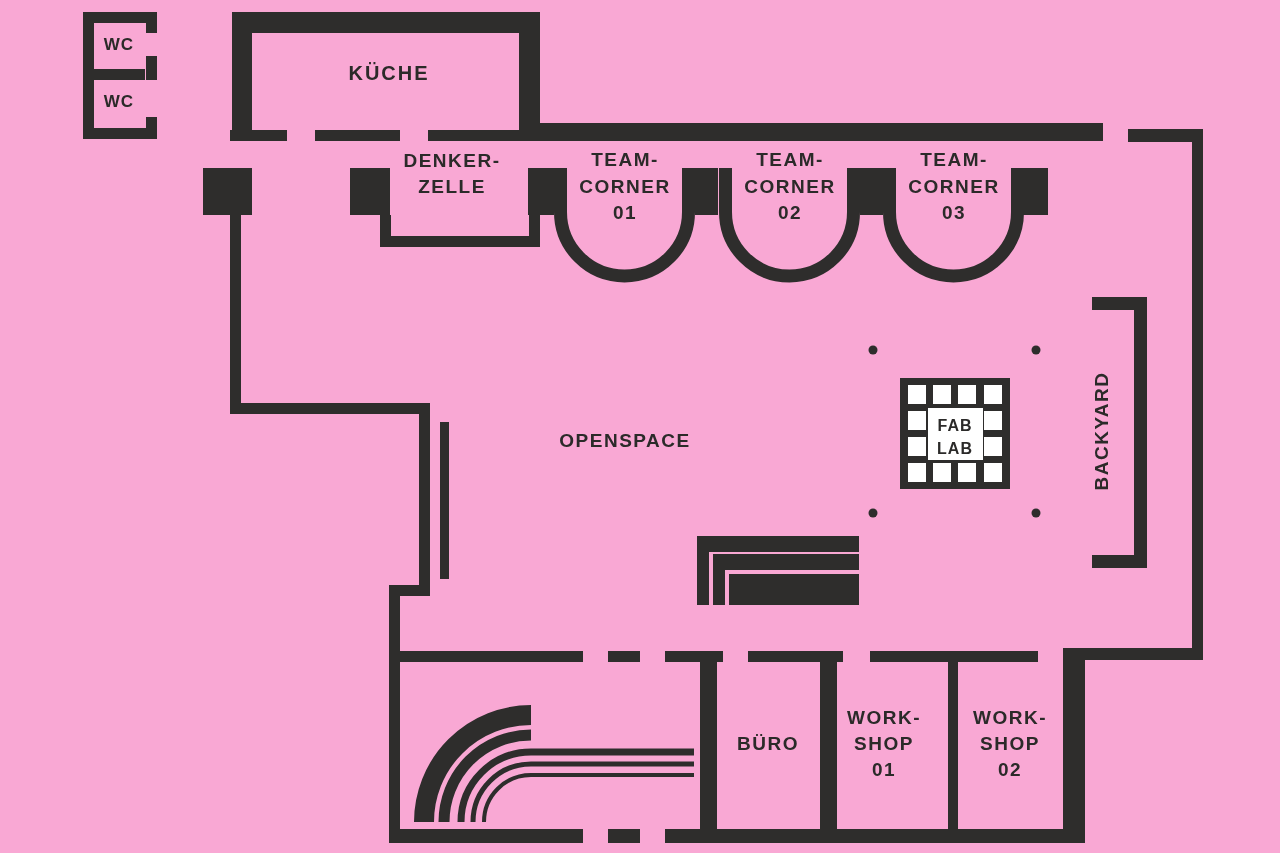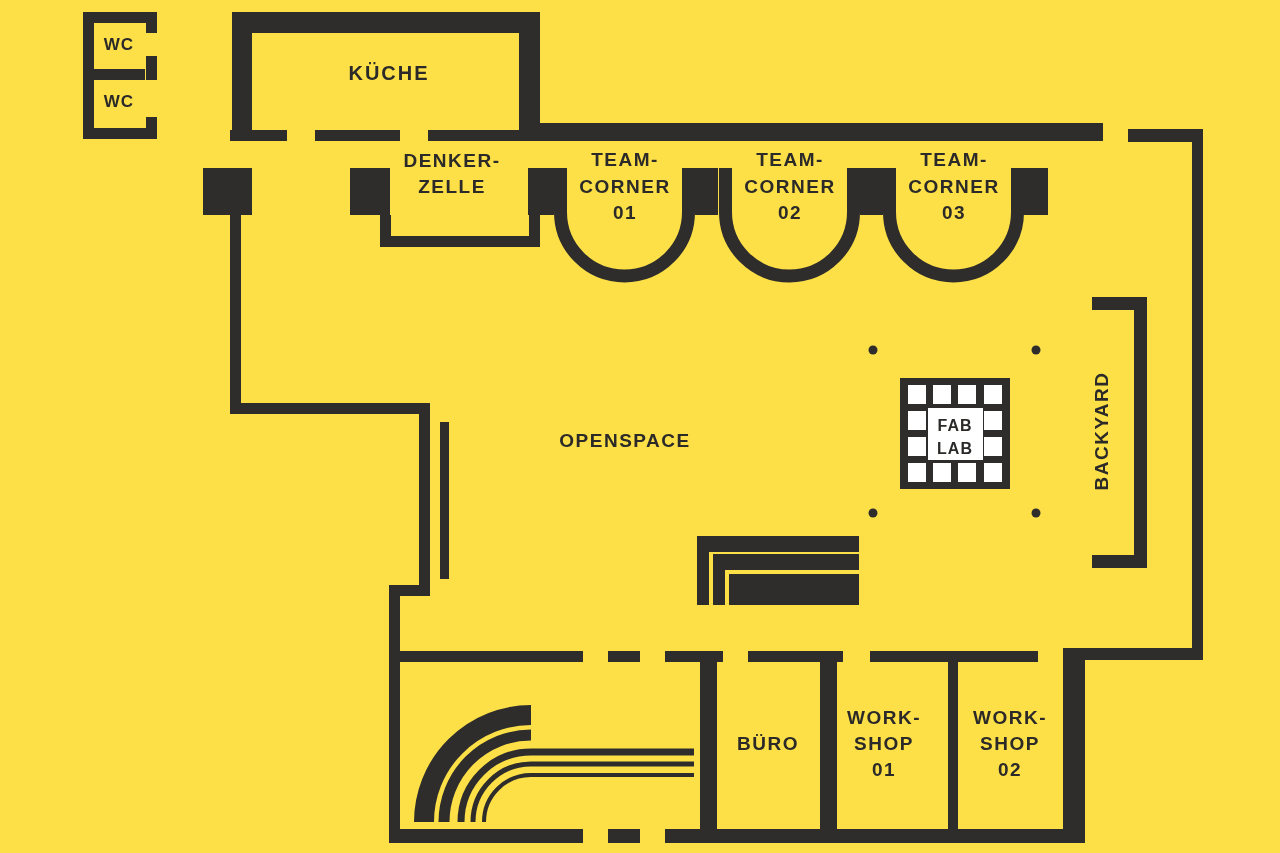--- a/index.html
+++ b/index.html
@@ -1,16 +1,16 @@
 <!DOCTYPE html>
 <html><head>
 <meta charset="utf-8">
 <style>
   html,body{margin:0;padding:0;background:#ffffff;}
-  .stage{position:relative;width:1280px;height:853px;background:#fde047;overflow:hidden;
+  .stage{position:relative;width:1280px;height:853px;background:#f9a8d4;overflow:hidden;
          font-family:"Liberation Sans", sans-serif;}
   svg{position:absolute;left:0;top:0;}
   .w{fill:#2e2d2c;}
   .s{fill:none;stroke:#2e2d2c;}
   .lbl{font-family:"Liberation Sans", sans-serif;font-weight:700;font-size:19px;
        fill:#2b2a29;letter-spacing:1.5px;text-anchor:middle;}
   .lbl-sm{font-size:17px;letter-spacing:1px;}
   .lbl-lg{font-size:20px;letter-spacing:2px;}
   .lbl-fab{font-size:16px;letter-spacing:1px;}
 </style>

